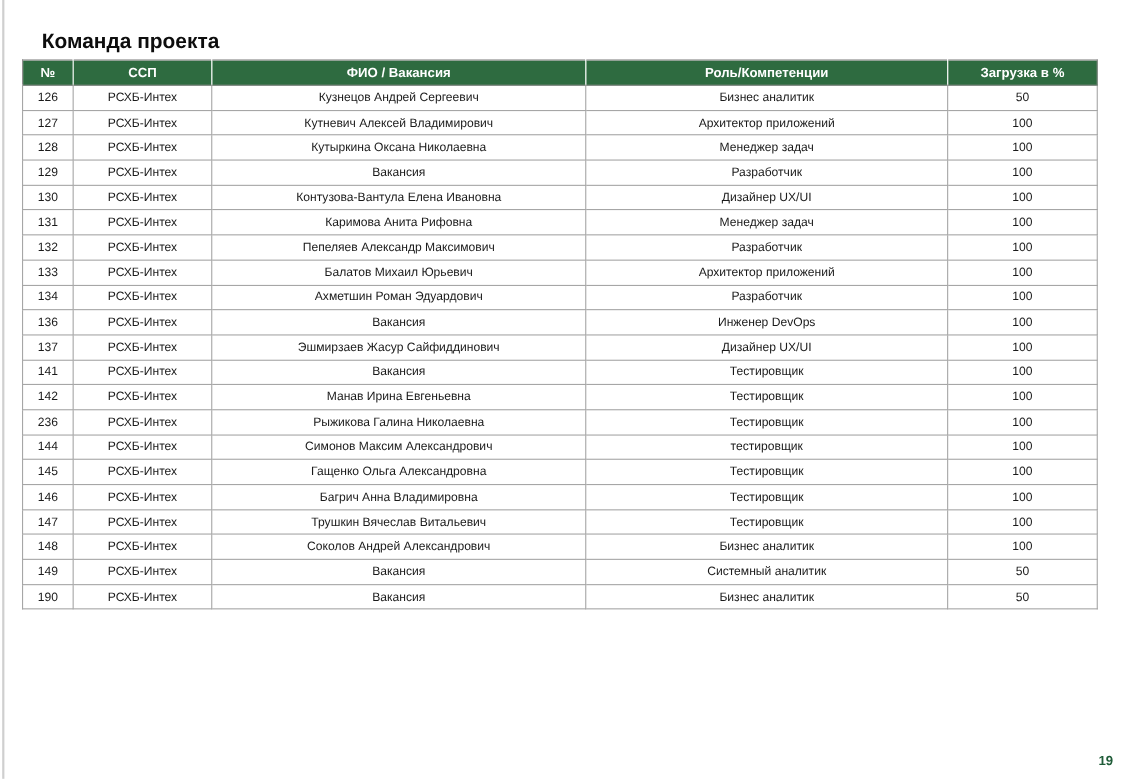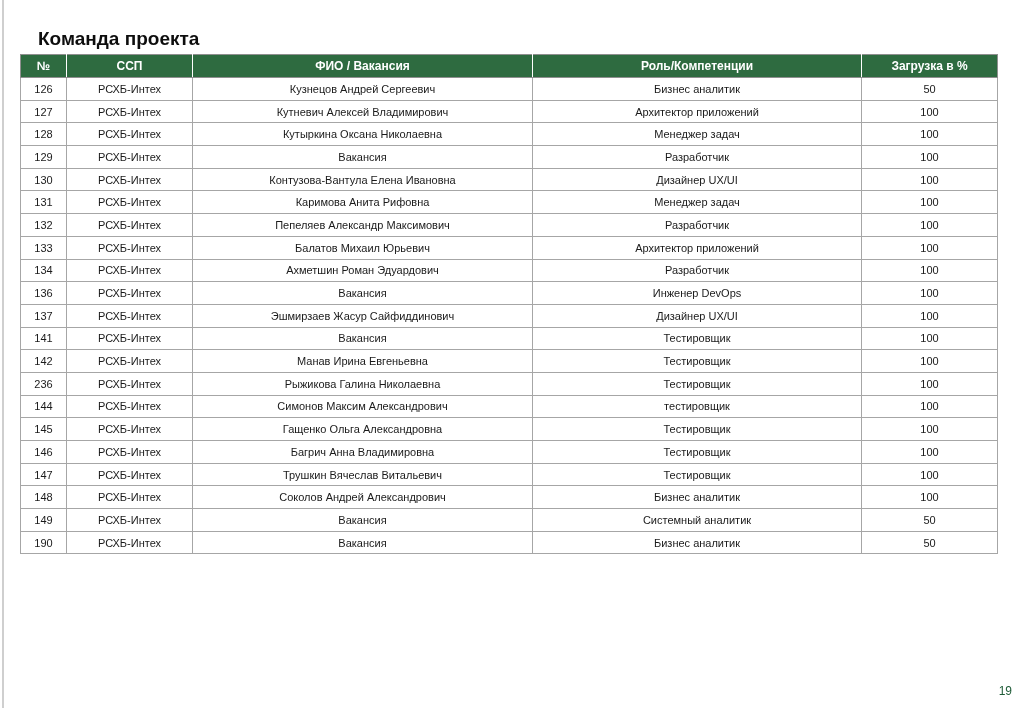--- a/index.html
+++ b/index.html
@@ -46,21 +46,21 @@
     padding: 0 4px;
     border: 1px solid #a6a6a6;
     font-size: 11px;
     color: #1a1a1a;
     text-align: center;
     white-space: nowrap;
     overflow: hidden;
   }
   .page-number {
     position: absolute; right: 12px; bottom: 10px;
-    font-size: 12px; font-weight: normal;
+    font-size: 12px; font-weight: bold;
     color: var(--page-num-green, #1f5c38);
   }
 </style>
 </head>
 <body>
 
 <div class="left-edge"></div>
 
 <h1 class="title">Команда проекта</h1>
 

